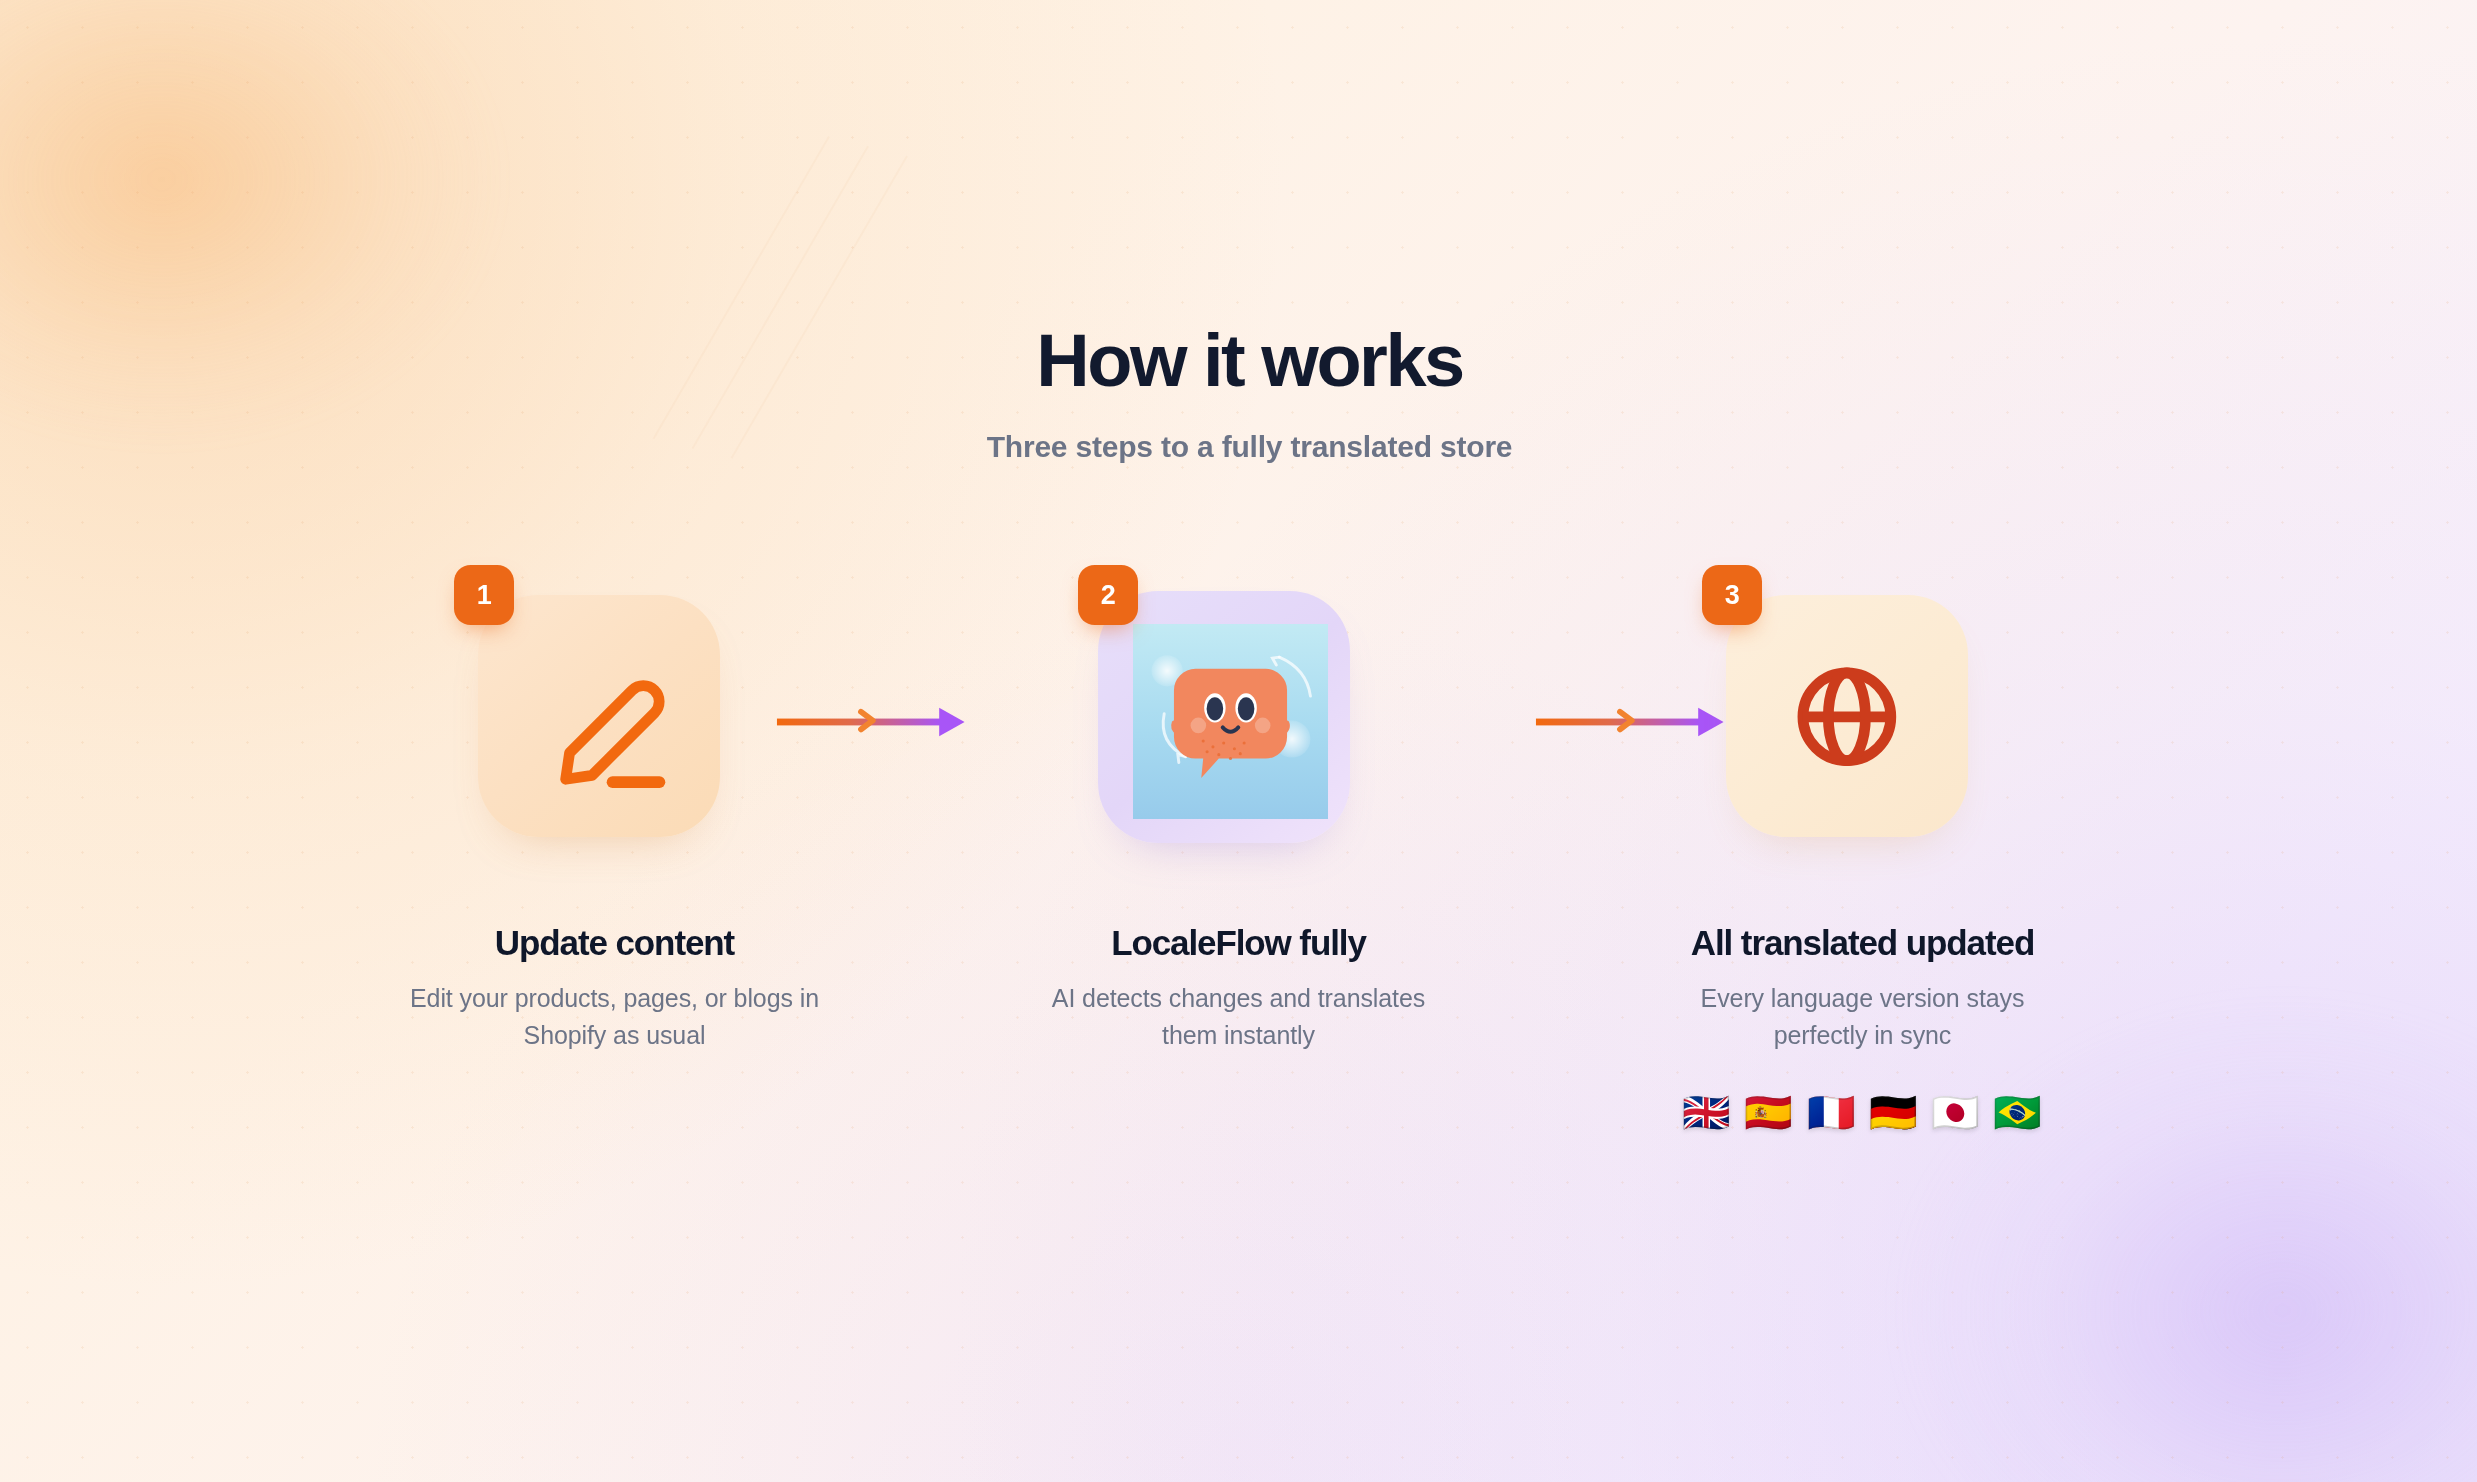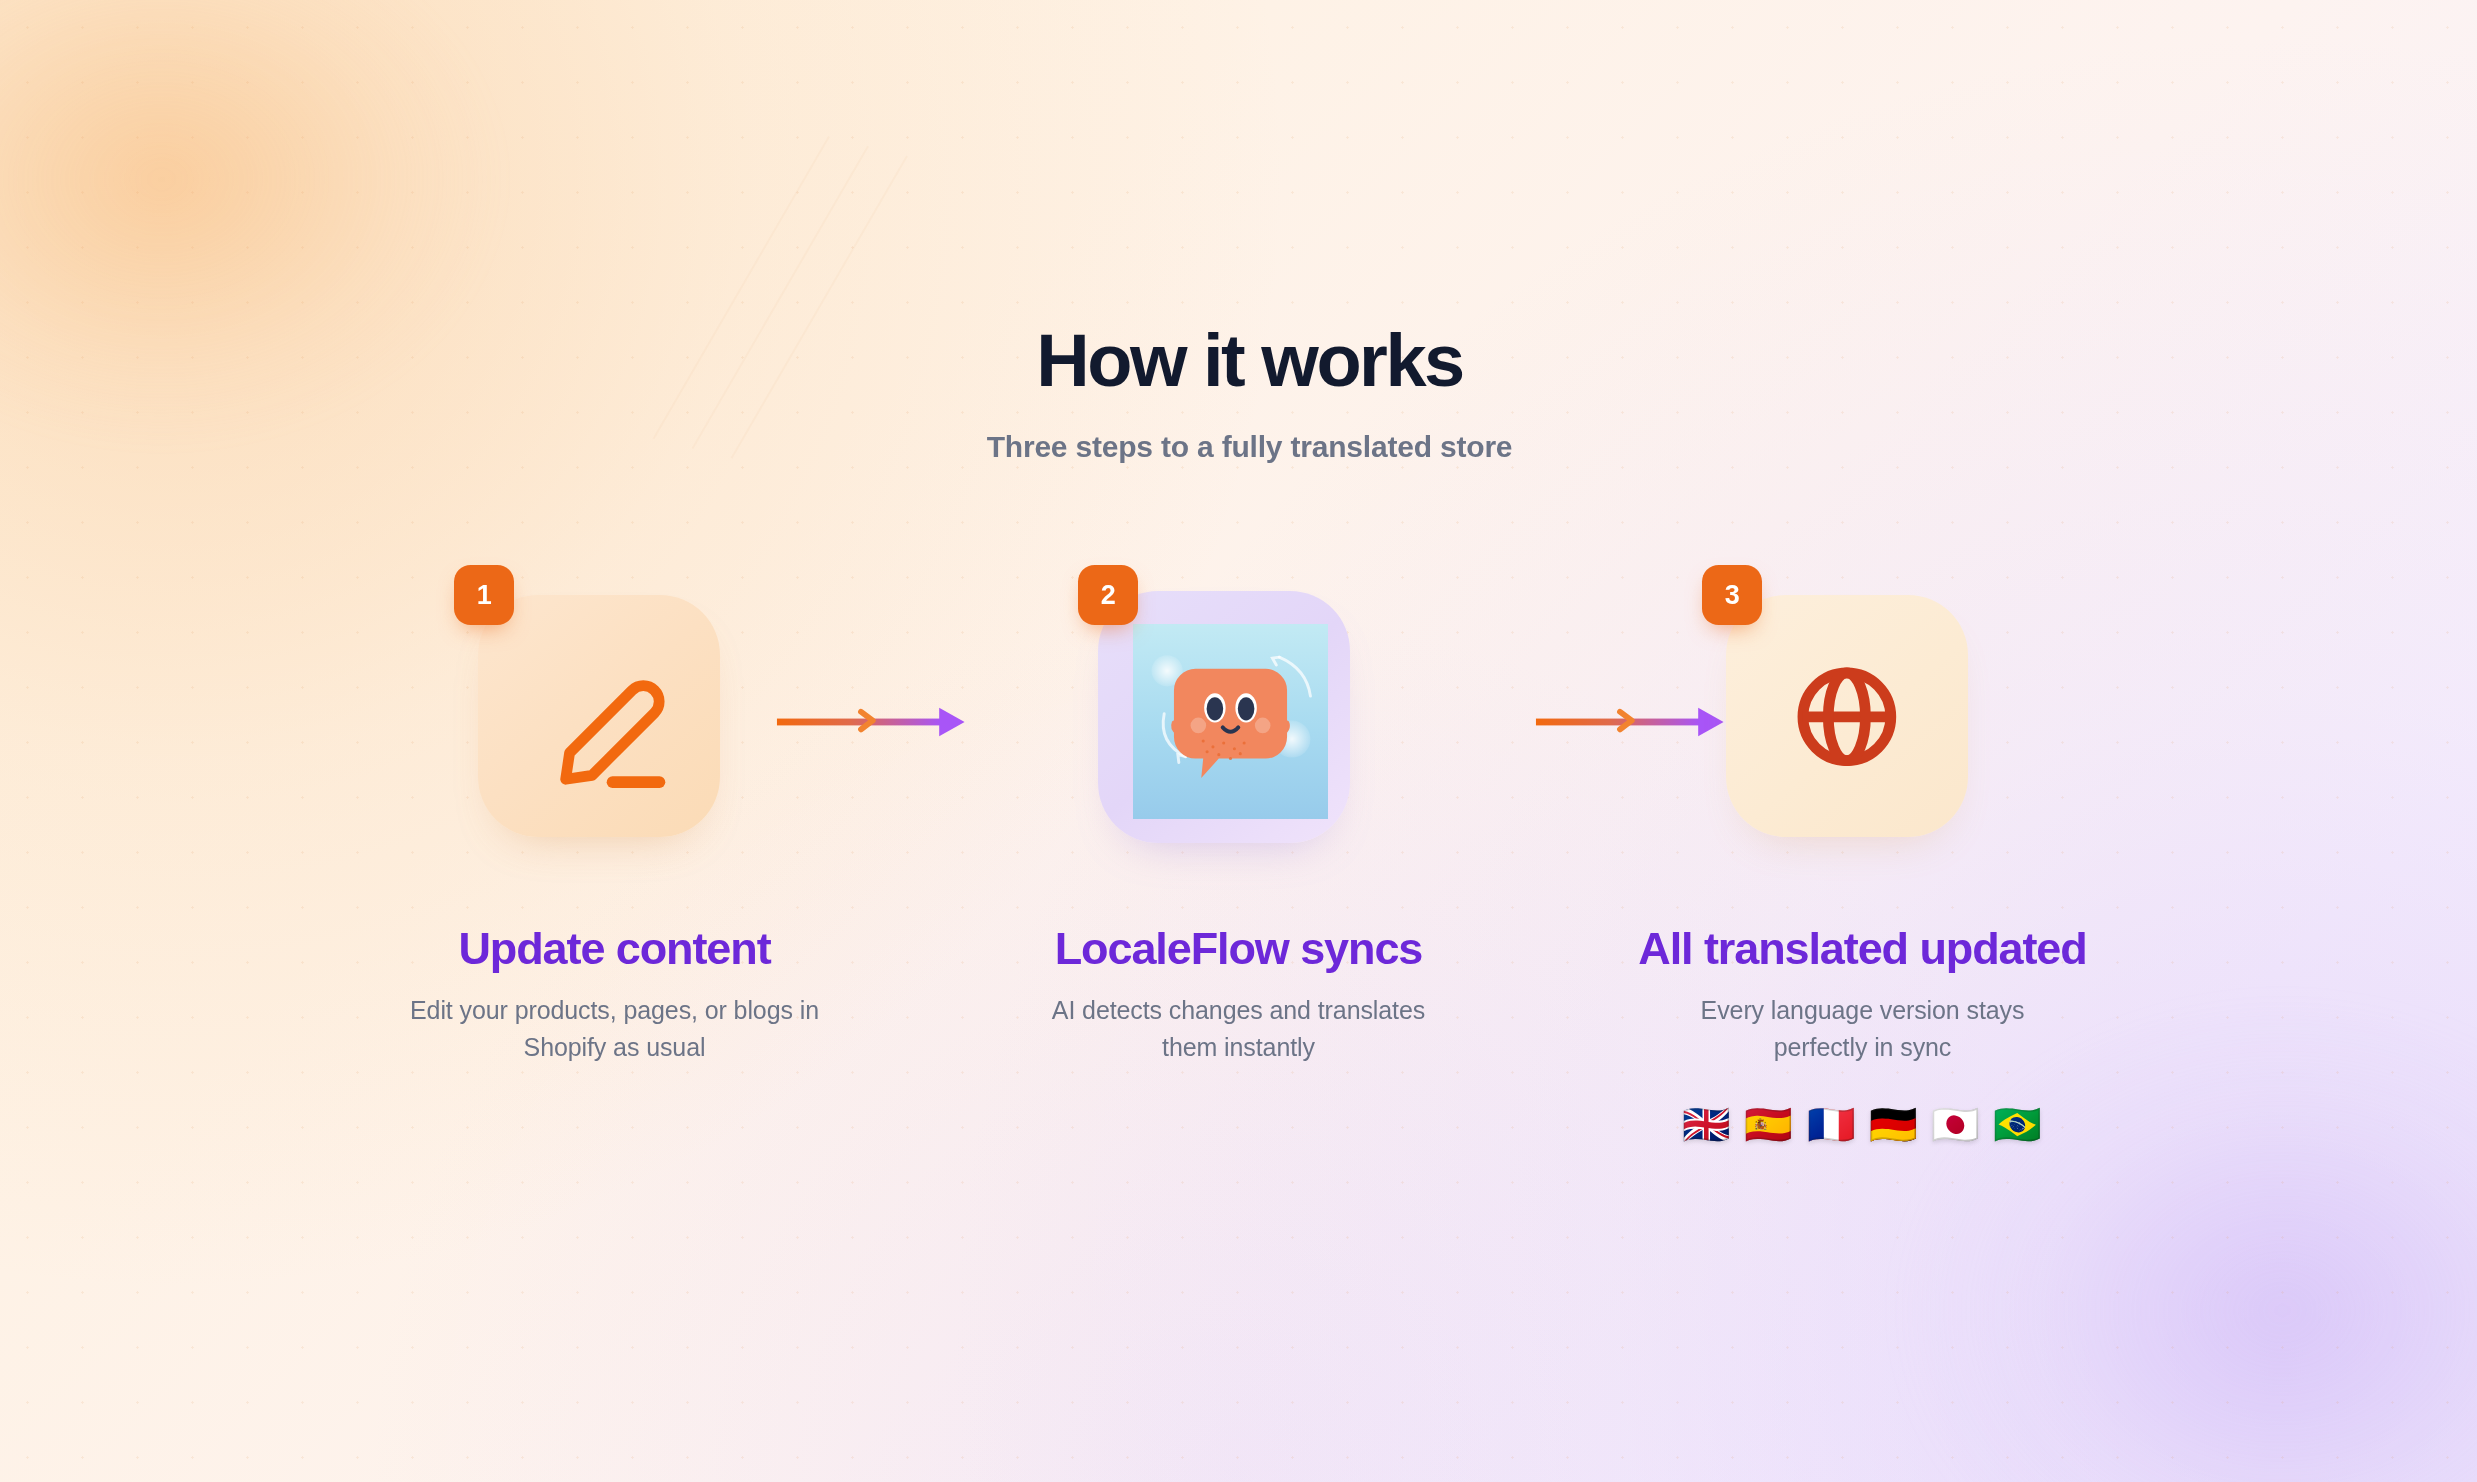--- a/index.html
+++ b/index.html
@@ -92,21 +92,21 @@
     width:60px; height:60px; border-radius:16.6px;
     background:#EC6817;
     display:flex; align-items:center; justify-content:center;
     color:#fff; font-size:27px; font-weight:700; line-height:1;
     box-shadow:0 9.8px 21.5px -7.8px rgba(236,104,23,0.55);
     z-index:6;
   }
 
   .step-title {
     margin-top:49px;
-    font-size:45px; font-weight:700; color:#6d28d9; letter-spacing:-1.1px;
+    font-size:35px; font-weight:700; color:#0f172a; letter-spacing:-1.1px;
     text-align:center; line-height:1.15;
   }
   .step-desc {
     margin-top:17px; width:419px;
     font-size:25px; color:#6C7487; text-align:center; line-height:1.48; letter-spacing:-0.1px;
   }
 
   .flags { margin-top:39px; display:flex; gap:13.7px; font-size:39px; line-height:1; }
   .flag { filter:drop-shadow(0 2px 2px rgba(0,0,0,.12)); }
 
@@ -229,21 +229,21 @@
                 <circle cx="114" cy="122" r="1.6"></circle>
                 <circle cx="88" cy="134" r="1.6"></circle>
               <circle cx="100" cy="138" r="1.6"></circle>
                 <circle cx="76" cy="131" r="1.6"></circle>
                 <circle cx="110" cy="133" r="1.6"></circle>
             </g>
           </svg>
         </div>
         <div class="badge">2</div>
       </div>
-      <div class="step-title">LocaleFlow syncs</div>
+      <div class="step-title">LocaleFlow fully</div>
       <div class="step-desc">AI detects changes and translates them instantly</div>
     </div>
 
     <div class="step">
       <div class="icon-zone">
         <div class="card card-3"></div>
         <svg width="293" height="293" viewBox="0 0 300 300" style="position:absolute;left:0;top:0">
           <g stroke="#CC3C1C" stroke-width="11" fill="none">
             <circle cx="134" cy="139" r="45"></circle>
             <line x1="89" y1="139" x2="179" y2="139"></line>

